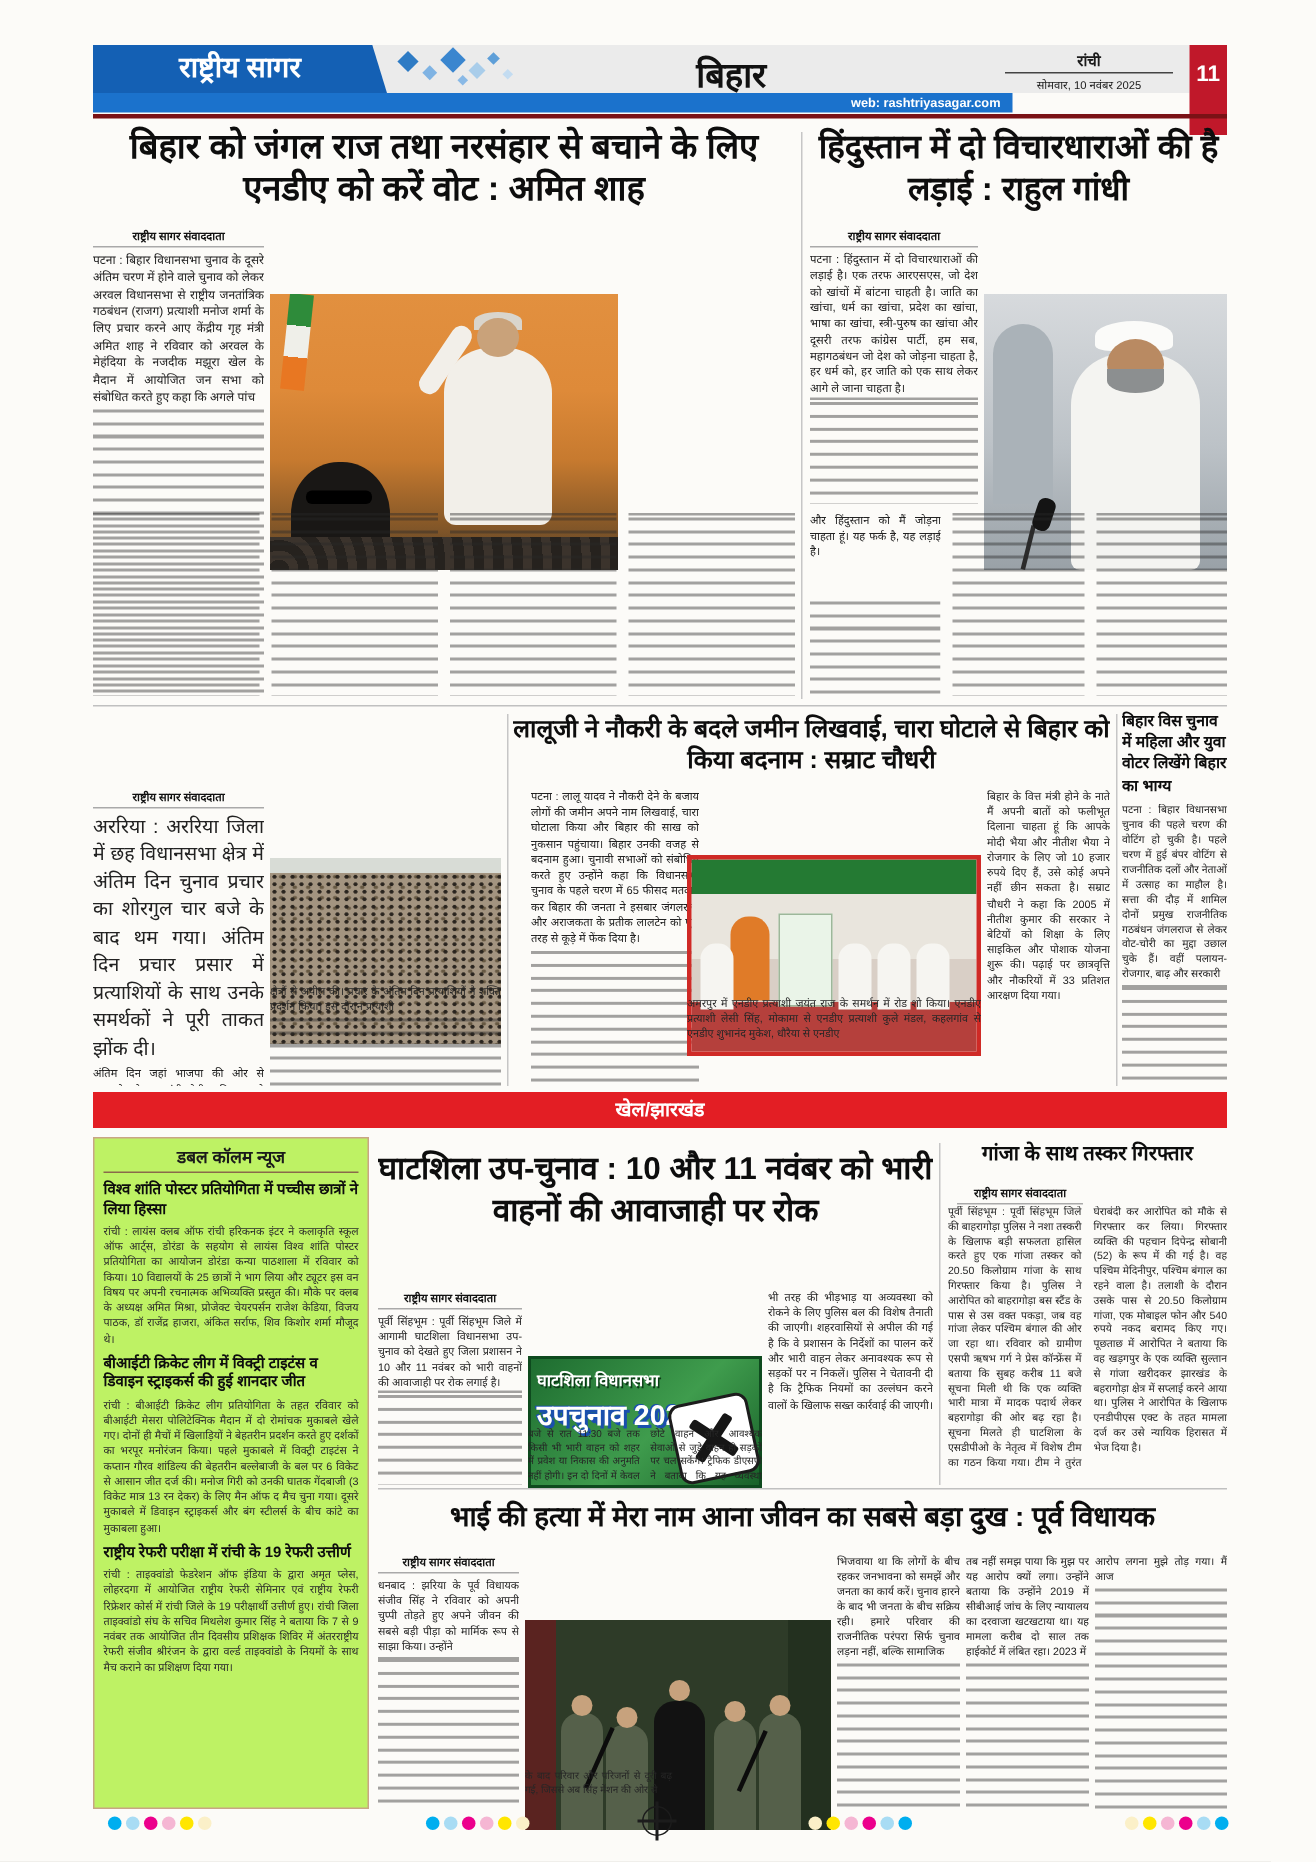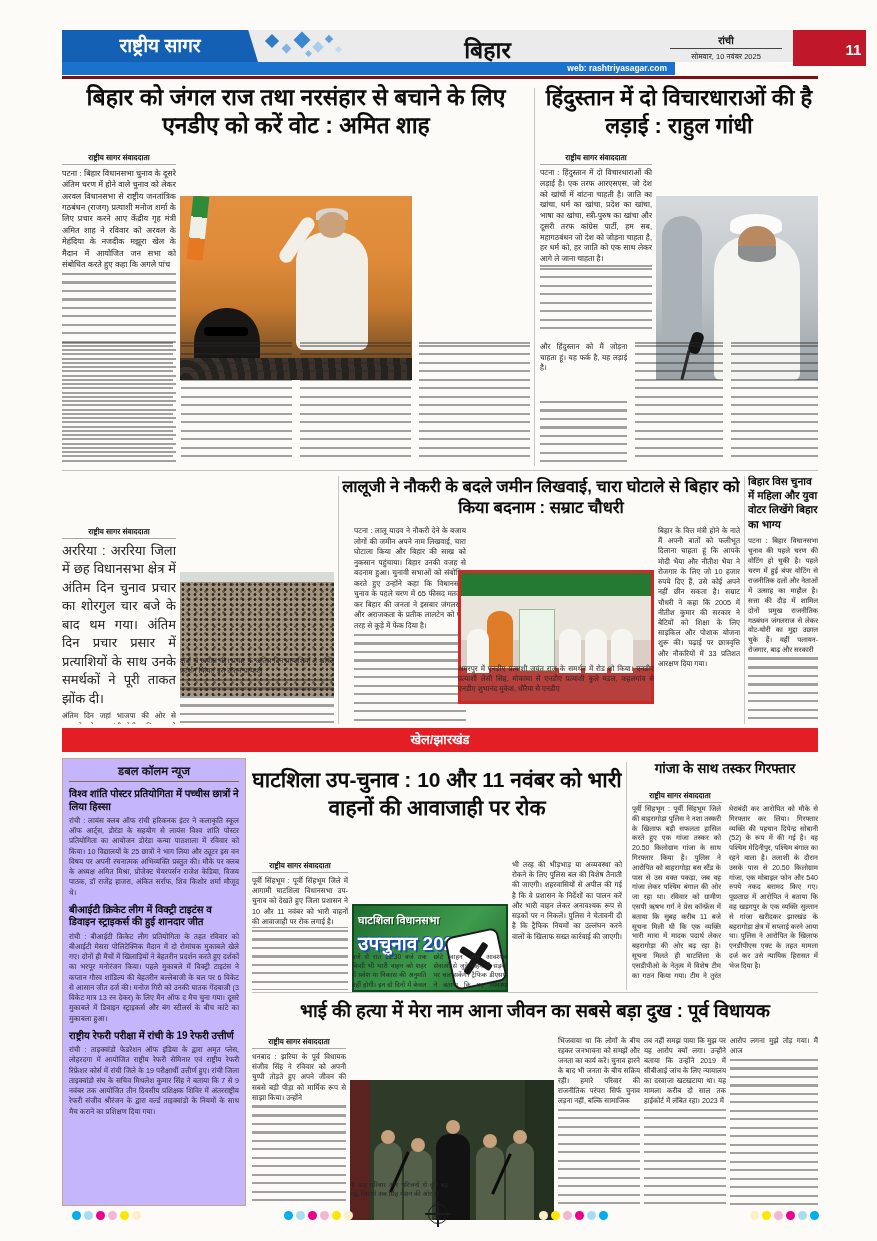--- a/index.html
+++ b/index.html
@@ -27,21 +27,21 @@
   .diamond{position:absolute;transform:rotate(45deg);display:block;}
   .section-title{font-size:23px;font-weight:900;color:#111;text-align:center;}
   .dateblock{text-align:center;}
   .dateblock .city{font-size:10px;font-weight:bold;border-bottom:1px solid #444;display:block;padding-bottom:1px;}
   .dateblock .dt{font-size:7.5px;display:block;padding-top:2px;}
   .pagenobox{background:#c0182a;color:#fff;font-weight:900;font-size:15px;text-align:center;line-height:40px;}
   .webstrip{background:#1b72cc;color:#fff;font-size:8.5px;font-weight:bold;text-align:right;line-height:13px;padding-right:8px;box-sizing:border-box;}
   .maroon{background:#7a1216;}
   .redband{background:#e31e24;color:#fff;font-weight:900;font-size:13px;text-align:center;line-height:24px;}
   
-  .creambox{background:#c4b5fd;border:1px solid #c9a585;box-sizing:border-box;padding:4px 6px;overflow:hidden;}
+  .creambox{background:#bef264;border:1px solid #c9a585;box-sizing:border-box;padding:4px 6px;overflow:hidden;}
   .creambox .boxtitle{font-size:11.5px;font-weight:900;text-align:center;border-bottom:1.5px solid #8a6a4a;
                       padding-bottom:3px;margin-bottom:4px;}
   .creambox h4{font-size:10px;font-weight:900;margin:6px 0 3px 0;line-height:1.25;color:#0d0d0d;}
   .creambox p{margin:0;font-size:7.2px;line-height:1.42;text-align:justify;color:#2a2a2a;}
   
   .photo{position:absolute;overflow:hidden;margin-top:44px;}
   .ph-amit{background:linear-gradient(180deg,#e2903f 0%,#de8a39 35%,#c77a2f 60%,#8a5a28 82%,#54412a 100%);}
   .ph-amit .flag{position:absolute;left:10px;top:0;width:16px;height:64px;
       background:linear-gradient(180deg,#2e8b3a 0 33%,#efefe9 33% 66%,#e87722 66% 100%);transform:rotate(6deg);}
   .ph-amit .fig{position:absolute;right:44px;top:36px;width:72px;height:118px;background:#f2efe9;border-radius:30px 30px 8px 8px;}
@@ -106,21 +106,21 @@
     <span class="diamond" style="left:264px;top:6px;width:6px;height:6px;background:#5f9fd8;"></span>
     <span class="diamond" style="left:274px;top:17px;width:5px;height:5px;background:#c3dcf1;"></span>
     <span class="diamond" style="left:244px;top:21px;width:5px;height:5px;background:#89b9e6;"></span>
     <div class="abs section-title" style="left:120px;top:3px;width:611px;">बिहार</div>
     <div class="abs dateblock" style="left:608px;top:3px;width:112px;">
       <span class="city">रांची</span>
       <span class="dt">सोमवार, 10 नवंबर 2025</span>
     </div>
   </div>
   <div class="abs masthead" style="left:62px;top:30px;width:196px;height:32px;">राष्ट्रीय सागर</div>
-  <div class="abs pagenobox" style="left:793px;top:30px;width:25px;height:36px;padding-left:48px;">11</div>
+  <div class="abs pagenobox" style="left:793px;top:30px;width:25px;height:60px;">11</div>
   <div class="abs webstrip" style="left:62px;top:62px;width:613px;height:13px;">web: rashtriyasagar.com</div>
   <div class="abs maroon" style="left:62px;top:76px;width:756px;height:2.5px;"></div>
 
   <div class="abs hl" style="left:62px;top:84px;width:468px;height:64px;font-size:23px;line-height:1.2;">बिहार को जंगल राज तथा नरसंहार से बचाने के लिए एनडीए को करें वोट : अमित शाह</div>
   <div class="abs colbox" style="left:62px;top:152px;width:114px;height:312px;">
     <div class="byline">राष्ट्रीय सागर संवाददाता</div>
     <div class="body-txt">पटना : बिहार विधानसभा चुनाव के दूसरे अंतिम चरण में होने वाले चुनाव को लेकर अरवल विधानसभा से राष्ट्रीय जनतांत्रिक गठबंधन (राजग) प्रत्याशी मनोज शर्मा के लिए प्रचार करने आए केंद्रीय गृह मंत्री अमित शाह ने रविवार को अरवल के मेहंदिया के नजदीक मझूरा खेल के मैदान में आयोजित जन सभा को संबोधित करते हुए कहा कि अगले पांच</div>
     <div class="tx"></div>
   </div>
   <div class="photo ph-amit" style="left:180px;top:152px;width:232px;height:184px;">

